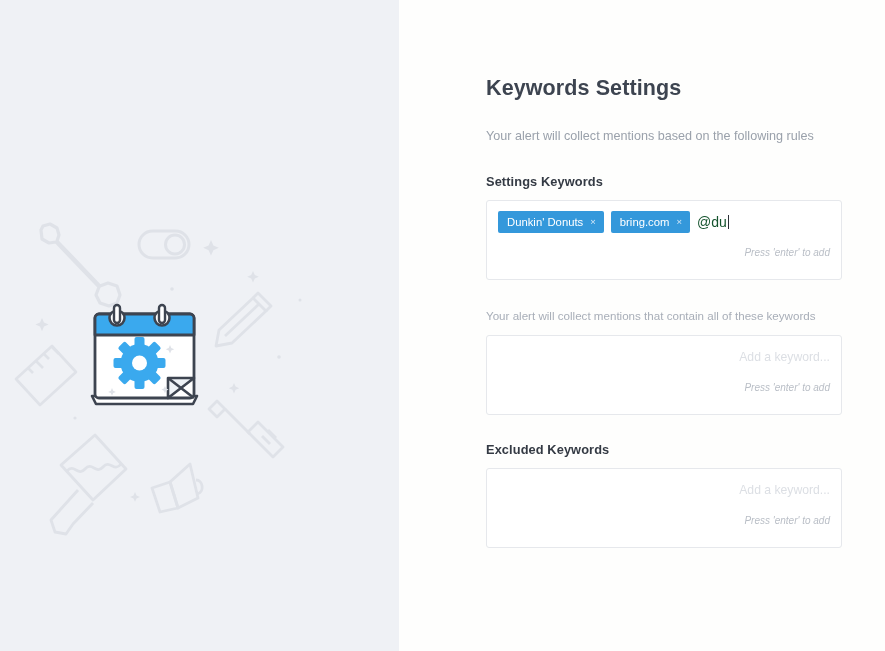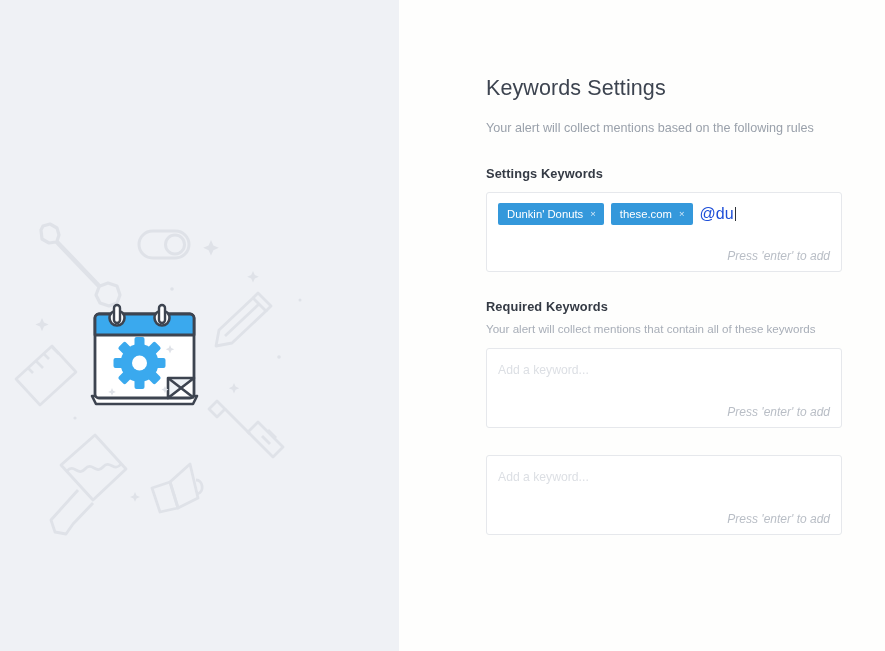--- a/index.html
+++ b/index.html
@@ -44,30 +44,30 @@
 
   .content {
     position: absolute;
     left: 87px;
     top: 76px;
     width: 356px;
   }
 
   .page-title {
     font-size: 21.5px;
-    font-weight: 400;
+    font-weight: 700;
     color: #3d4450;
     letter-spacing: 0.1px;
     line-height: 1.2;
   }
 
   .page-subtitle {
     font-size: 12.6px;
     color: #9aa1ab;
-    margin-top: 18px;
+    margin-top: 26px;
     line-height: 1.3;
   }
 
   .section {
     margin-top: 27px;
   }
   .section.first { margin-top: 30px; }
 
   .section-title {
     font-size: 12.8px;
@@ -117,48 +117,49 @@
 
   .tag-remove {
     margin-left: 7px;
     font-size: 9.5px;
     color: #d6e9f8;
     line-height: 1;
     cursor: pointer;
   }
 
   .typed-text {
-    font-size: 16px;
-    color: #1d4ed8;
+    font-size: 14px;
+    color: #14532d;
     display: inline-flex;
     align-items: center;
     height: 22px;
     white-space: pre;
   }
 
   .caret {
     display: inline-block;
     width: 1px;
     height: 14px;
     background: #2c3038;
     margin-left: 1px;
   }
 
   .placeholder-text {
     font-size: 12.2px;
     color: #dcdfe4;
     line-height: 22px;
     height: 22px;
+    text-align: right;
   }
 
   .enter-hint {
     position: absolute;
     right: 11px;
-    bottom: 8px;
-    font-size: 12px;
+    bottom: 21px;
+    font-size: 10px;
     font-style: italic;
     color: #b9bec6;
     margin-top: 43px;
   }
 </style>
 </head>
 <body>
 
 <div class="left-panel">
   <svg class="illustration" viewBox="0 0 399 651">
@@ -265,40 +266,40 @@
     <div class="section first">
       <div class="section-title">Settings Keywords</div>
 
       <div class="keyword-box">
         <div class="tag-row">
           <span class="tag">
             <span>Dunkin' Donuts</span>
             <span class="tag-remove">×</span>
           </span>
           <span class="tag">
-            <span>these.com</span>
+            <span>bring.com</span>
             <span class="tag-remove">×</span>
           </span>
           <span class="typed-text"><span>@du</span><span class="caret"></span></span>
         </div>
         <div class="enter-hint">Press 'enter' to add</div>
       </div>
     </div>
 
     <div class="section">
-      <div class="section-title">Required Keywords</div>
       <div class="section-desc">Your alert will collect mentions that contain all of these keywords</div>
 
       <div class="keyword-box">
         <div class="placeholder-text">Add a keyword...</div>
         <div class="enter-hint">Press 'enter' to add</div>
       </div>
     </div>
 
     <div class="section">
+      <div class="section-title">Excluded Keywords</div>
 
       <div class="keyword-box">
         <div class="placeholder-text">Add a keyword...</div>
         <div class="enter-hint">Press 'enter' to add</div>
       </div>
     </div>
 
   </div>
 </div>
 

